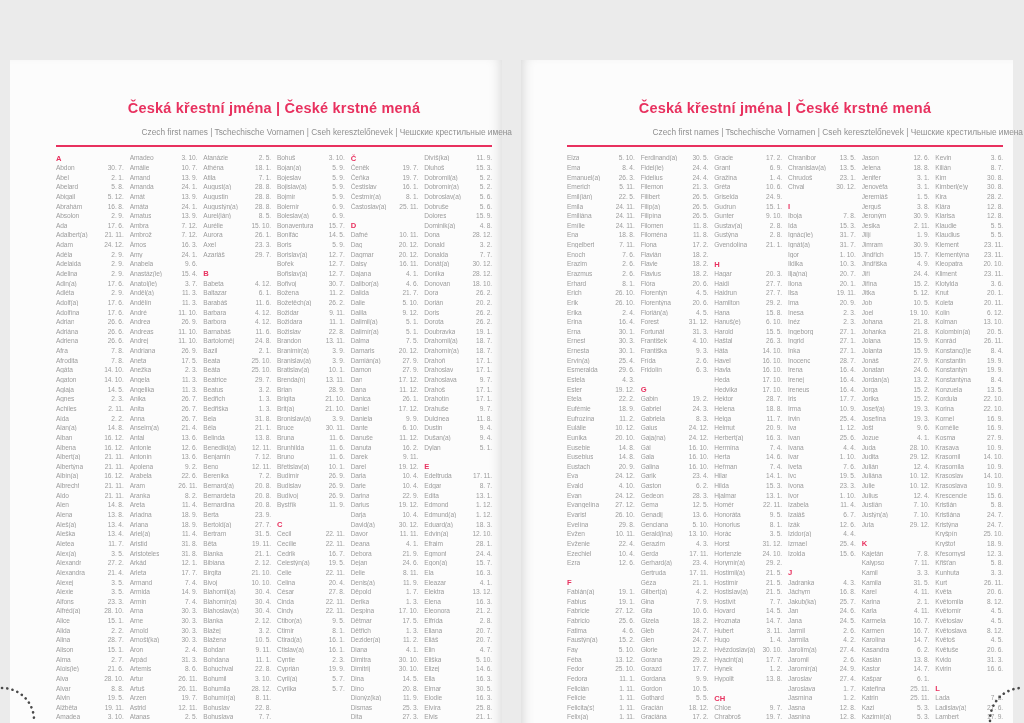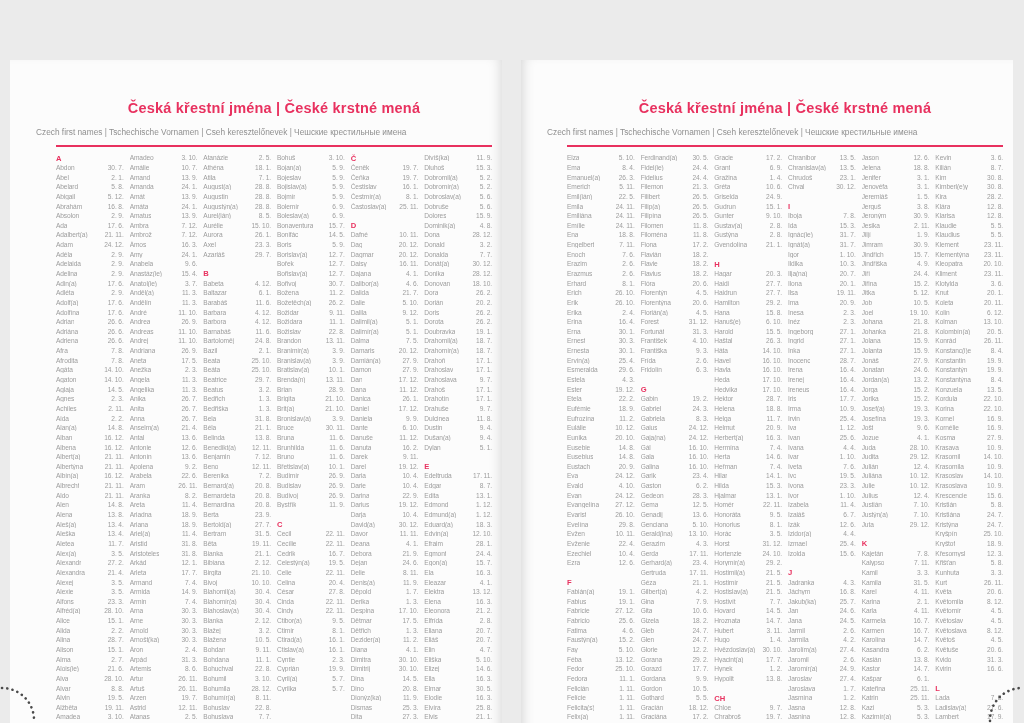--- a/index.html
+++ b/index.html
@@ -13,21 +13,21 @@
   }
   .page.left{left:10px;width:492px;box-shadow:inset -9px 0 14px -9px rgba(0,0,0,.18), 0 2px 0 rgba(0,0,0,.05);}
   .page.right{left:521px;width:492px;box-shadow:inset 9px 0 14px -9px rgba(0,0,0,.20), 0 2px 0 rgba(0,0,0,.05);}
   .content{position:absolute;left:46px;width:436px;top:0;height:701px;}
   .title{
     position:absolute;top:40px;left:0;width:100%;text-align:center;
     font-size:14.5px;font-weight:bold;color:var(--accent,#e8315f);
     letter-spacing:.2px;white-space:nowrap;
   }
   .subtitle{
-    position:absolute;top:67px;left:-20px;width:476px;text-align:left;
+    position:absolute;top:67px;left:-20px;width:476px;text-align:right;
     font-size:8.3px;color:#8f8f8f;white-space:nowrap;
   }
   .rule{position:absolute;left:0;width:100%;height:1.6px;background:var(--accent,#e8315f);}
   .rule.top{top:85px;}
   .rule.bottom{top:676px;}
   .grid{
     position:absolute;top:93px;left:0;width:100%;height:580px;
     display:grid;grid-template-columns:repeat(6,1fr);column-gap:6px;
   }
   .col{display:flex;flex-direction:column;min-width:0;}

